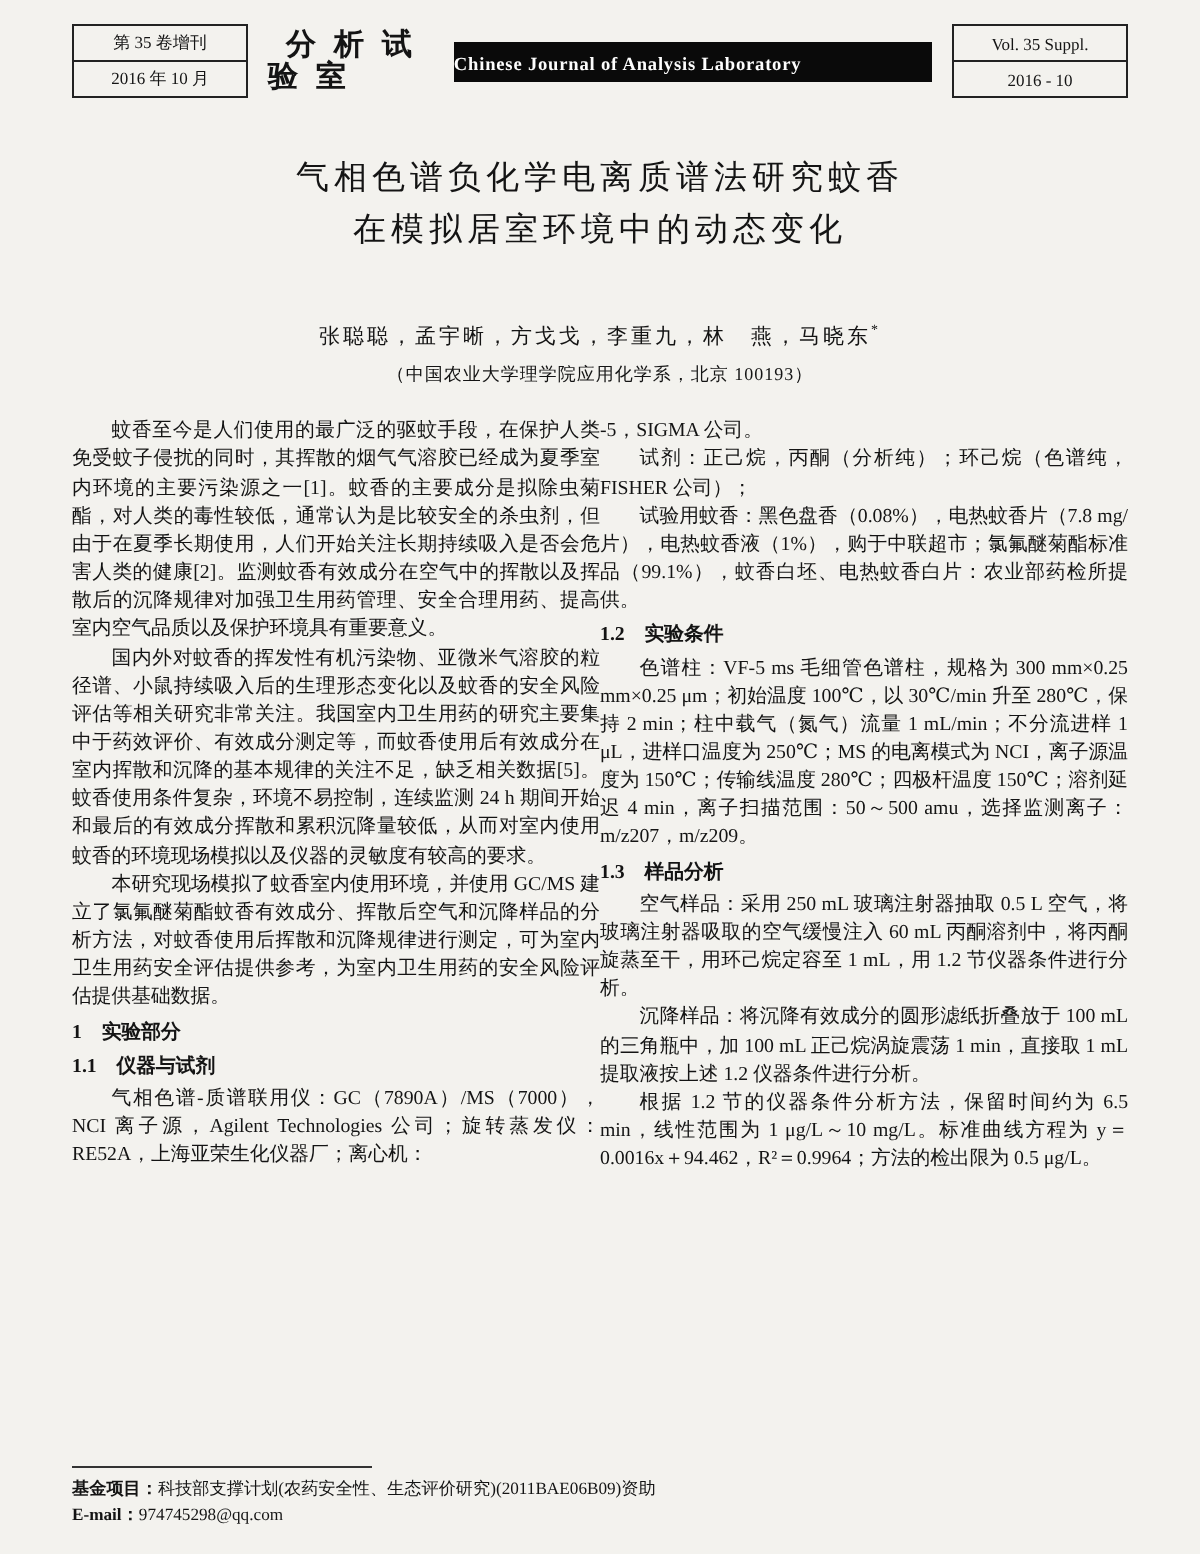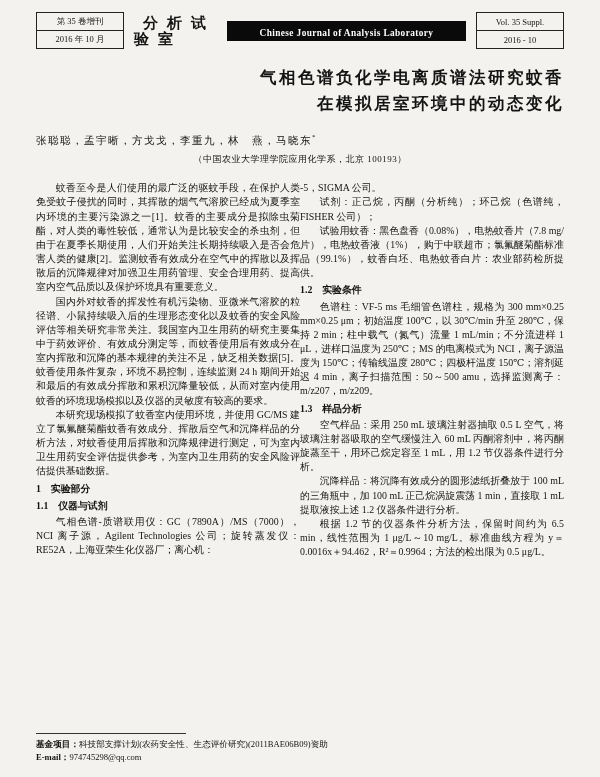--- a/index.html
+++ b/index.html
@@ -12,25 +12,25 @@
   }
   .page{position:relative;width:600px;height:777px;box-sizing:border-box;padding:10px 36px 14px;background:#f3f2ee;}
 
   
   .header{display:flex;align-items:stretch;justify-content:space-between;height:37px;margin-top:2px;}
   .hbox{border:1px solid #222;width:86px;font-size:8.5px;text-align:center;display:flex;flex-direction:column;background:transparent;}
   .hbox .row{flex:1;display:flex;align-items:center;justify-content:center;padding:1px 2px;white-space:nowrap;}
   .hbox .row.top{border-bottom:1px solid #222;}
   .hcenter{flex:1;margin:0 10px;display:flex;flex-direction:row;align-items:center;justify-content:space-between;}
   .cn-journal{font-size:15px;font-weight:bold;letter-spacing:9px;text-indent:9px;line-height:1.1;margin-top:1px;}
-  .en-bar{background:#0a0a0a;color:#fdfdfd;width:100%;text-align:center;font-size:9.3px;font-weight:bold;letter-spacing:.4px;padding:7px 0 3px;}
+  .en-bar{background:#0a0a0a;color:#fdfdfd;width:100%;font-size:9.3px;font-weight:bold;letter-spacing:.4px;padding:7px 0 3px;}
 
   
-  .title{margin-top:16px;text-align:right;font-size:16.5px;font-weight:bold;letter-spacing:2.5px;line-height:1.6;}
-  .authors{margin-top:15px;text-align:left;font-size:10.5px;letter-spacing:1.5px;}
+  .title{margin-top:27px;text-align:center;font-size:16.5px;font-weight:normal;letter-spacing:2.5px;line-height:1.6;}
+  .authors{margin-top:32px;text-align:center;font-size:10.5px;letter-spacing:1.5px;}
   .authors sup{font-size:7px;}
   .affiliation{margin-top:6px;text-align:center;font-size:9px;letter-spacing:.5px;}
 
   
   .body-cols{margin-top:15px;display:flex;}
   .col{flex:1;min-width:0;text-align:justify;font-size:9.9px;line-height:1.43;}
   .blk{margin:0;}
   .blk.para{text-indent:2em;}
   .blk.cont{text-indent:0;}
   .blk.h1{font-weight:bold;margin:3px 0 2px;text-indent:0;}

